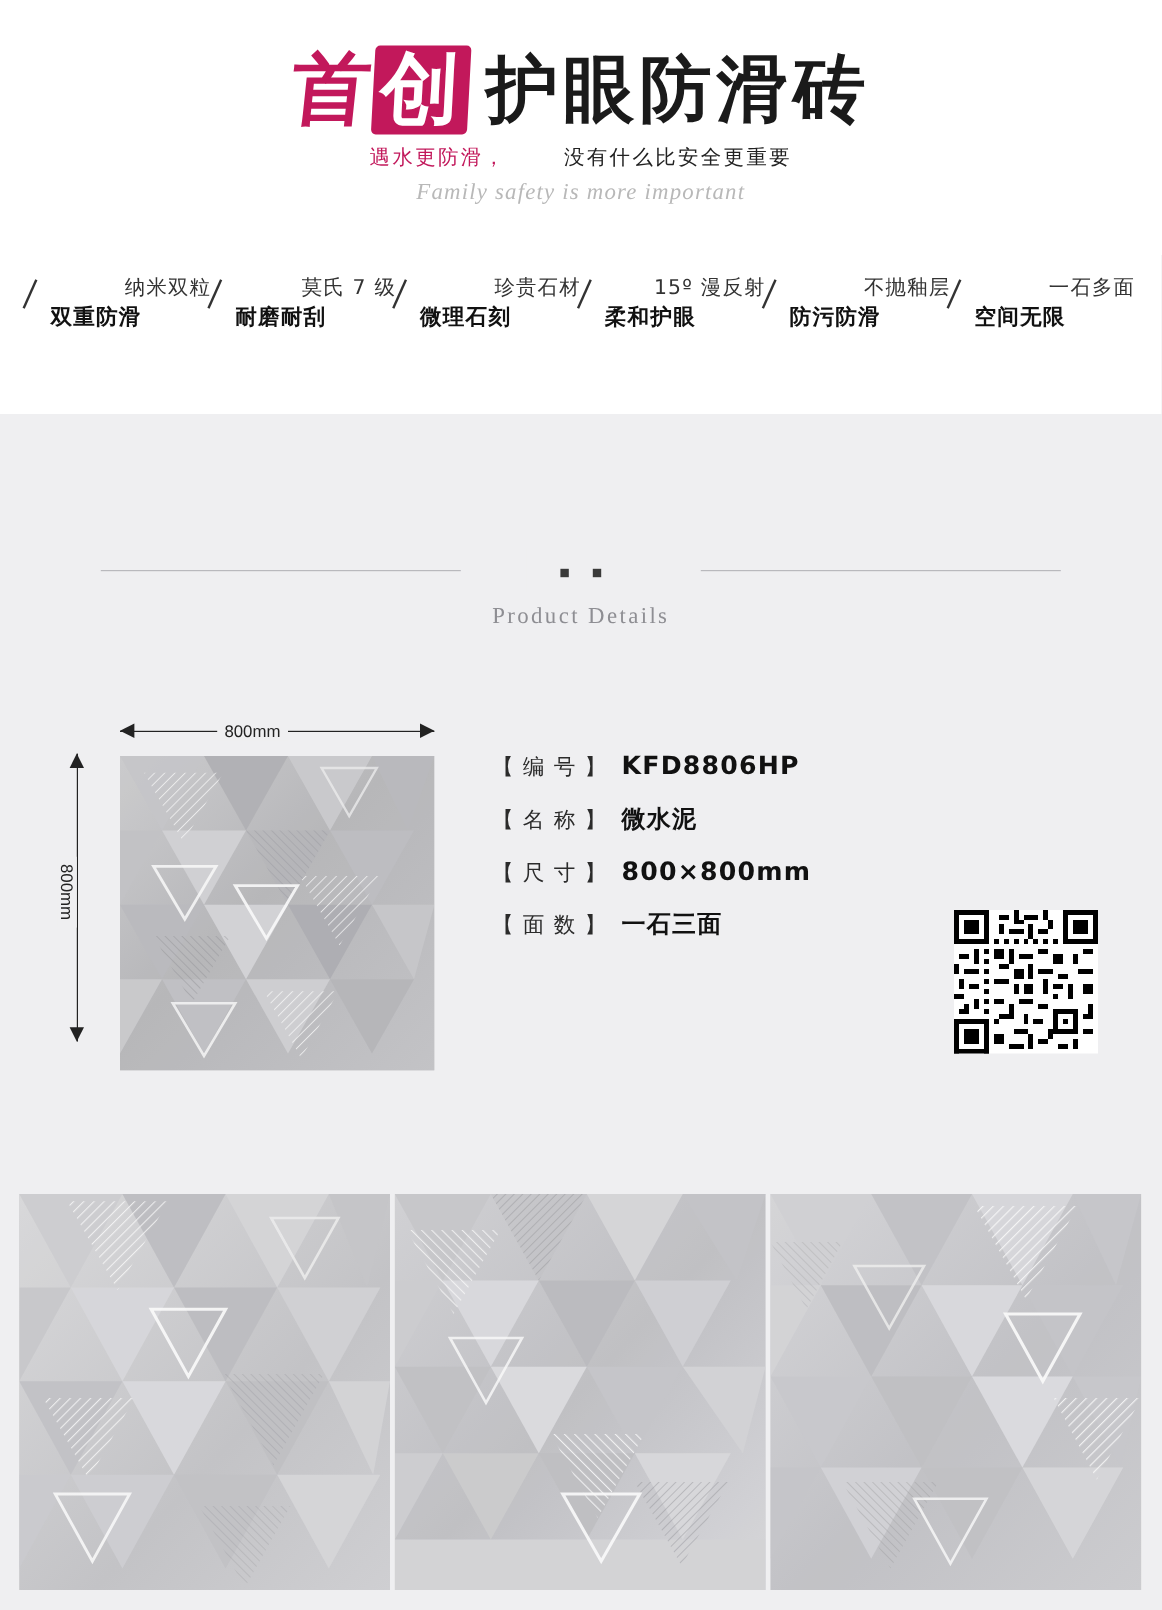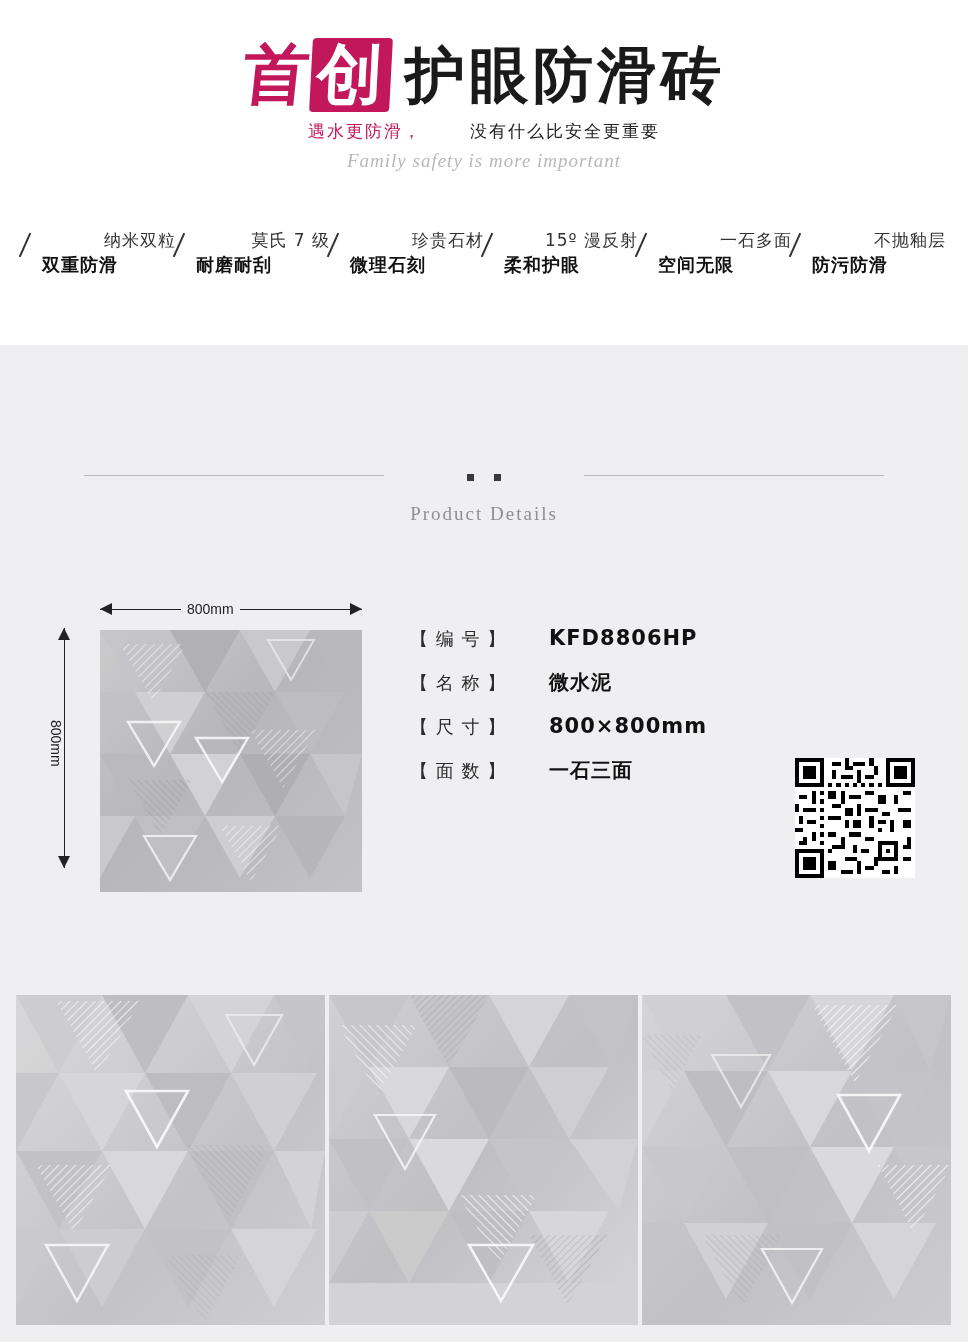--- a/index.html
+++ b/index.html
@@ -155,21 +155,21 @@
     position:absolute;left:410px;top:38px;
   }
   .spec-row{
     display:flex;align-items:baseline;margin-bottom:18px;
     font-family:"DejaVu Sans","Liberation Sans",sans-serif;
   }
   .spec-key{
     font-size:18px;color:#2b2b2b;letter-spacing:1px;width:108px;
   }
   .spec-val{
-    font-size:21px;color:#111;font-weight:bold;letter-spacing:1px;margin-left:31px;
+    font-size:21px;color:#111;font-weight:bold;letter-spacing:1px;
   }
   .spec-val.cn{font-size:20px;}
   .qr{
     position:absolute;left:795px;top:170px;width:120px;height:120px;
   }
 
   
   .gallery{
     position:absolute;left:16px;top:995px;width:936px;height:330px;
     display:flex;gap:4px;
@@ -219,28 +219,28 @@
       </div>
 
       <div class="feature">
         <span class="slash"></span>
         <div class="f-top">15º 漫反射</div>
         <div class="f-bot">柔和护眼</div>
       </div>
 
       <div class="feature">
         <span class="slash"></span>
+        <div class="f-top">不抛釉层</div>
+        <div class="f-bot">防污防滑</div>
+      </div>
+
+      <div class="feature">
+        <span class="slash"></span>
         <div class="f-top">一石多面</div>
         <div class="f-bot">空间无限</div>
-      </div>
-
-      <div class="feature">
-        <span class="slash"></span>
-        <div class="f-top">不抛釉层</div>
-        <div class="f-bot">防污防滑</div>
       </div>
 
     </div>
   </div>
 
   <div class="section">
     <div class="sec-line-wrap">
       <span class="sec-line left"></span>
       <span class="sec-line right"></span>
       <span class="sec-title">

